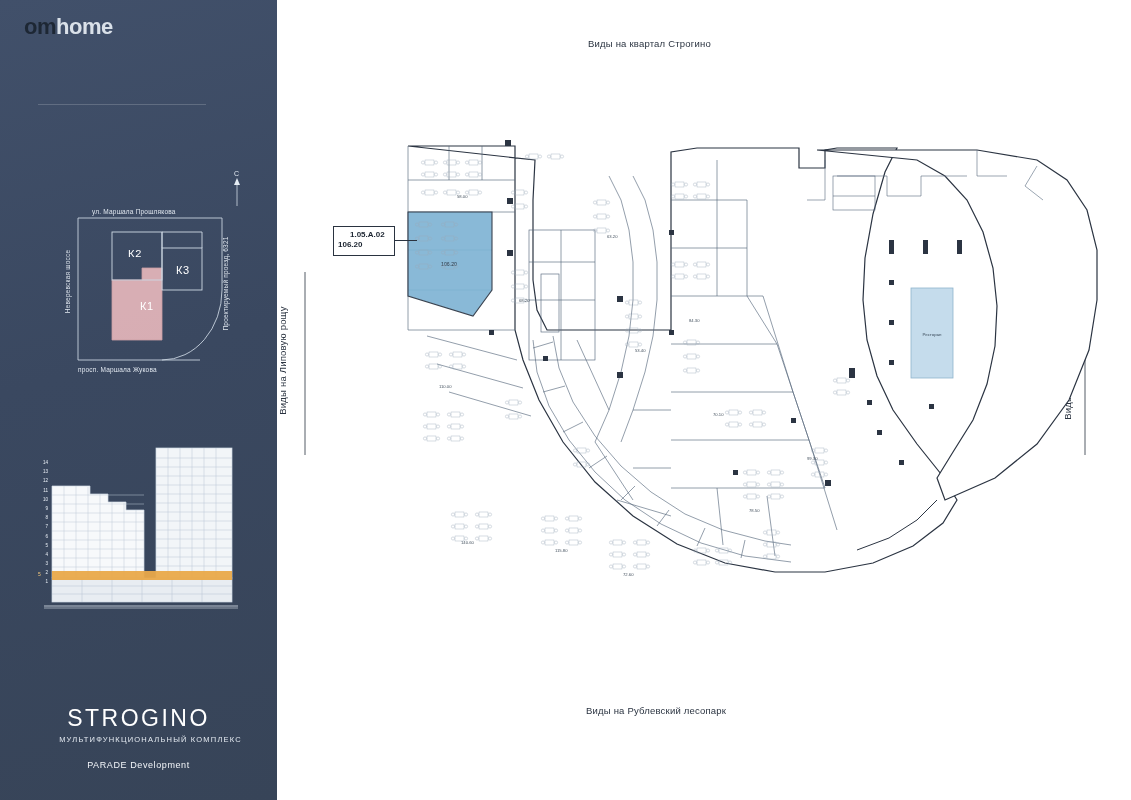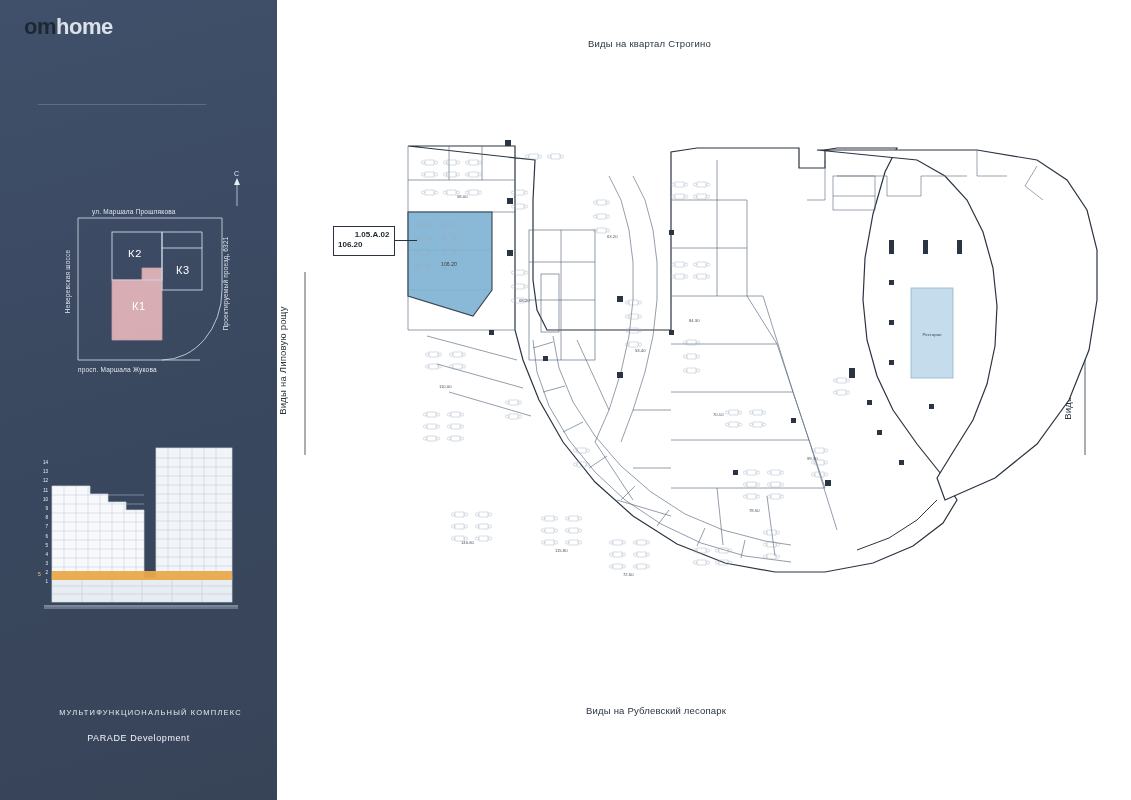--- a/index.html
+++ b/index.html
@@ -80,21 +80,21 @@
   }
   .vl-top{left:588px;top:38px;}
   .vl-bottom{left:586px;top:705px;}
   .vl-left{left:228px;top:355px;transform:rotate(-90deg);transform-origin:center;}
   .vl-right{left:1008px;top:355px;transform:rotate(-90deg);transform-origin:center;}
   
   .callout{
     position:absolute;left:333px;top:226px;width:60px;height:28px;
     border:1px solid #2a3340;background:#fff;z-index:30;
   }
-  .callout .c1{font-size:8px;font-weight:700;color:#1b2430;margin:3px 0 0 16px;text-align:center;}
+  .callout .c1{font-size:8px;font-weight:700;color:#1b2430;margin:3px 0 0 16px;}
   .callout .c2{font-size:8px;font-weight:700;color:#1b2430;margin:1px 0 0 4px;}
   .callout-line{
     position:absolute;left:393px;top:240px;width:24px;height:1px;background:#2a3340;z-index:29;
   }
   .planwrap{position:absolute;left:277px;top:0;width:854px;height:800px;}
   svg{display:block;}
 </style>
 </head>
 <body>
 
@@ -127,21 +127,21 @@
       <rect x="62" y="62" width="50" height="48" fill="none" stroke="#cfd9e4" stroke-width="0.9"></rect>
 
       <rect x="112" y="78" width="40" height="42" fill="none" stroke="#cfd9e4" stroke-width="0.9"></rect>
       <line x1="112" y1="62" x2="152" y2="62" stroke="#cfd9e4" stroke-width="0.9"></line>
       <line x1="112" y1="62" x2="112" y2="78" stroke="#cfd9e4" stroke-width="0.9"></line>
       <line x1="152" y1="62" x2="152" y2="78" stroke="#cfd9e4" stroke-width="0.9"></line>
     </svg>
 
     <div class="sp-k" style="left:78px;top:78px;font-family:Liberation Mono, monospace;">К2</div>
     <div class="sp-k" style="left:126px;top:94px;">К3</div>
-    <div class="sp-k" style="left:82px;top:130px;">К1</div>
+    <div class="sp-k" style="left:90px;top:130px;">К1</div>
   </div>
 
   <div class="elevation">
     <div class="floor-nums">
       <div>14</div>
       <div>13</div>
       <div>12</div>
       <div>11</div>
       <div>10</div>
       <div>9</div>
@@ -212,20 +212,21 @@
 
       <line x1="6" y1="166" x2="200" y2="166" stroke="#dde5ee" stroke-width="0.8"></line>
       <line x1="6" y1="168" x2="200" y2="168" stroke="#dde5ee" stroke-width="0.6"></line>
     </svg>
 
     <div class="hl-floor"></div>
     <div class="hl-floor-num">5</div>
   </div>
 
   <div class="brand">
+    <div class="b1">STROGINO</div>
     <div class="b2">МУЛЬТИФУНКЦИОНАЛЬНЫЙ КОМПЛЕКС</div>
     <div class="b3">PARADE Development</div>
   </div>
 </div>
 
 <div class="watermark"><span>om</span><span class="hl">home</span></div>
 
 <div class="viewlabel vl-top">Виды на квартал Строгино</div>
 <div class="viewlabel vl-bottom">Виды на Рублевский лесопарк</div>
 <div class="viewlabel vl-left">Виды на Липовую рощу</div>

